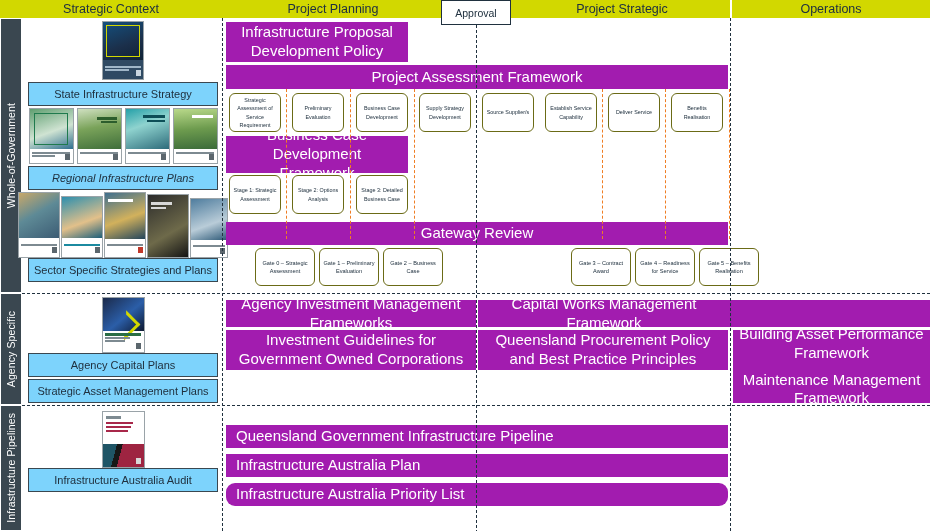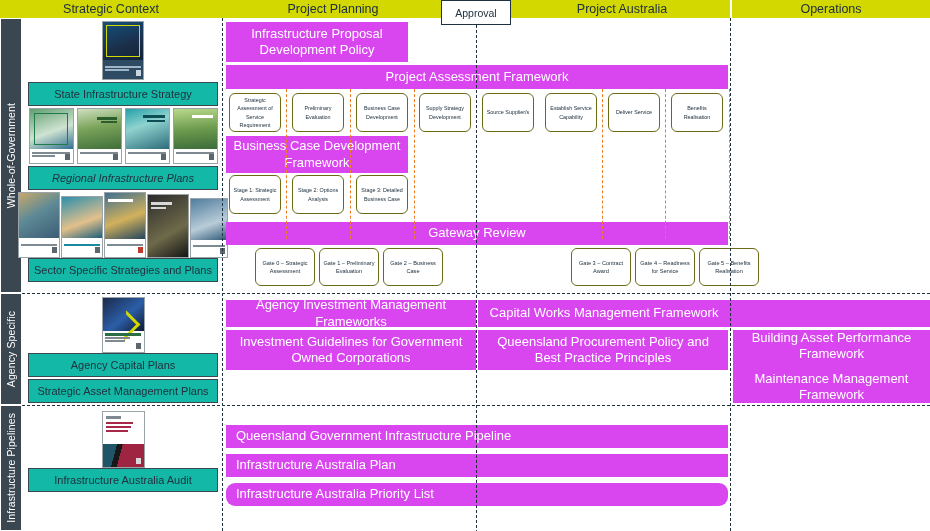--- a/index.html
+++ b/index.html
@@ -46,24 +46,24 @@
   .lane span{
     writing-mode:vertical-rl;
     transform:rotate(180deg);
     font-size:10.5px;
     white-space:nowrap;
     letter-spacing:.1px;
   }
 
   
   .bar{
-    background:#d946ef;
+    background:#a21caf;
     color:#ffffff;
     display:flex;align-items:center;
-    font-size:13px;
+    font-size:15px;
     line-height:1.25;
     padding:2px 6px;
     text-align:center;
   }
   .bar.center{justify-content:center;}
   .bar.left{justify-content:flex-start;text-align:left;align-items:center;}
   .bar.col{flex-direction:column;justify-content:center;}
   .bar .ln{display:block;}
 
   
@@ -76,21 +76,21 @@
     line-height:1.5;
     display:flex;align-items:center;justify-content:center;
     text-align:center;
     padding:1px 2px;
     z-index:4;
   }
   .pill.gate{font-size:5.6px;}
 
   
   .labelbox{
-    background:#14b8a6;
+    background:#7dd3fc;
     border:1px solid #3a4750;
     color:#20313f;
     font-size:11px;
     display:flex;align-items:center;justify-content:center;
     text-align:center;
   }
 
   
   .vsep{
     border-left:1.3px dashed #20313f;
@@ -128,21 +128,21 @@
 
 <div id="root">
 
   <div class="abs phase" style="left:0;width:222px;">
     <span>Strategic Context</span>
   </div>
   <div class="abs phase" style="left:222px;width:222px;">
     <span>Project Planning</span>
   </div>
   <div class="abs phase" style="left:444px;width:286px;">
-    <span style="margin-left:70px;">Project Australia</span>
+    <span style="margin-left:70px;">Project Strategic</span>
   </div>
   <div class="abs phase" style="left:732px;width:198px;">
     <span>Operations</span>
   </div>
 
   <div class="abs approval-box" style="left:441px;width:70px;align-items:center;">
     <span>Approval</span>
   </div>
 
   <div class="abs lane" style="top:18px;height:275px;">

